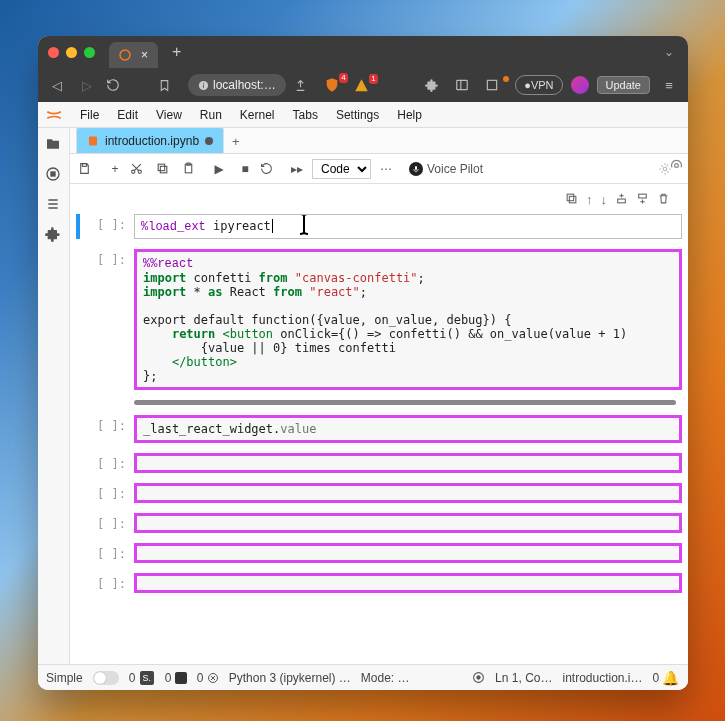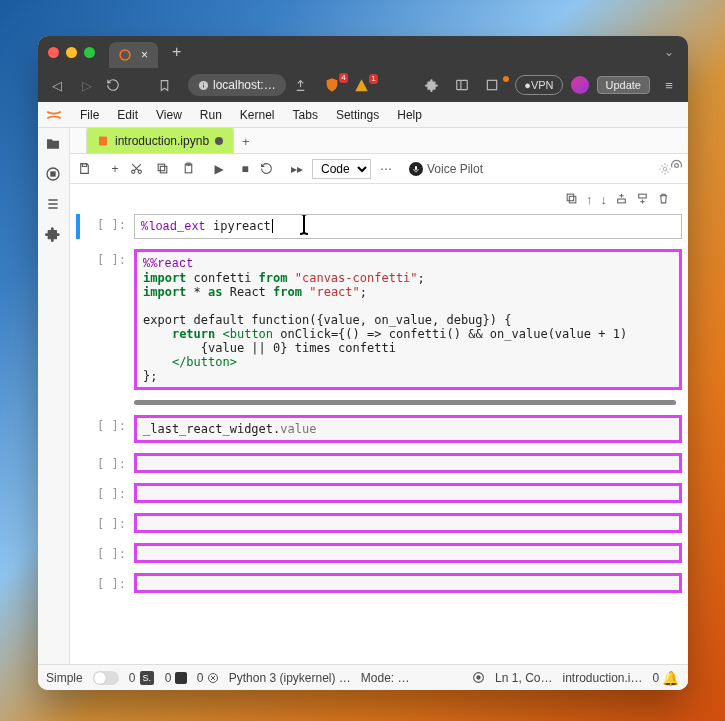--- a/index.html
+++ b/index.html
@@ -120,26 +120,26 @@
   }
   .rightrail {
     position:absolute; right:4px; top:30px; color:#888;
   }
   .doc-tabs {
     height: 26px; background:#fafafa;
     border-bottom:1px solid #ddd;
     display:flex; align-items:flex-end;
   }
   .doc-tab {
-    height: 26px; background:#bef264;
+    height: 26px; background:#7dd3fc;
     border:1px solid #ddd; border-bottom:none;
     border-radius:3px 3px 0 0;
     display:flex; align-items:center; gap:6px;
     padding: 6px 10px; font-size: 12px;
-    margin-left: 16px;
+    margin-left: 6px;
   }
   .dot { width:8px; height:8px; border-radius:50%; background:#555; }
   .doc-new { padding: 4px 8px; color:#666; cursor:pointer; }
 
   .nb-toolbar {
     height: 30px; border-bottom:1px solid #e0e0e0;
     display:flex; align-items:center; gap:4px;
     padding: 0 8px; color:#555; font-size:12px;
   }
   .nb-toolbar .tico { width: 22px; text-align:center; cursor:pointer; }

